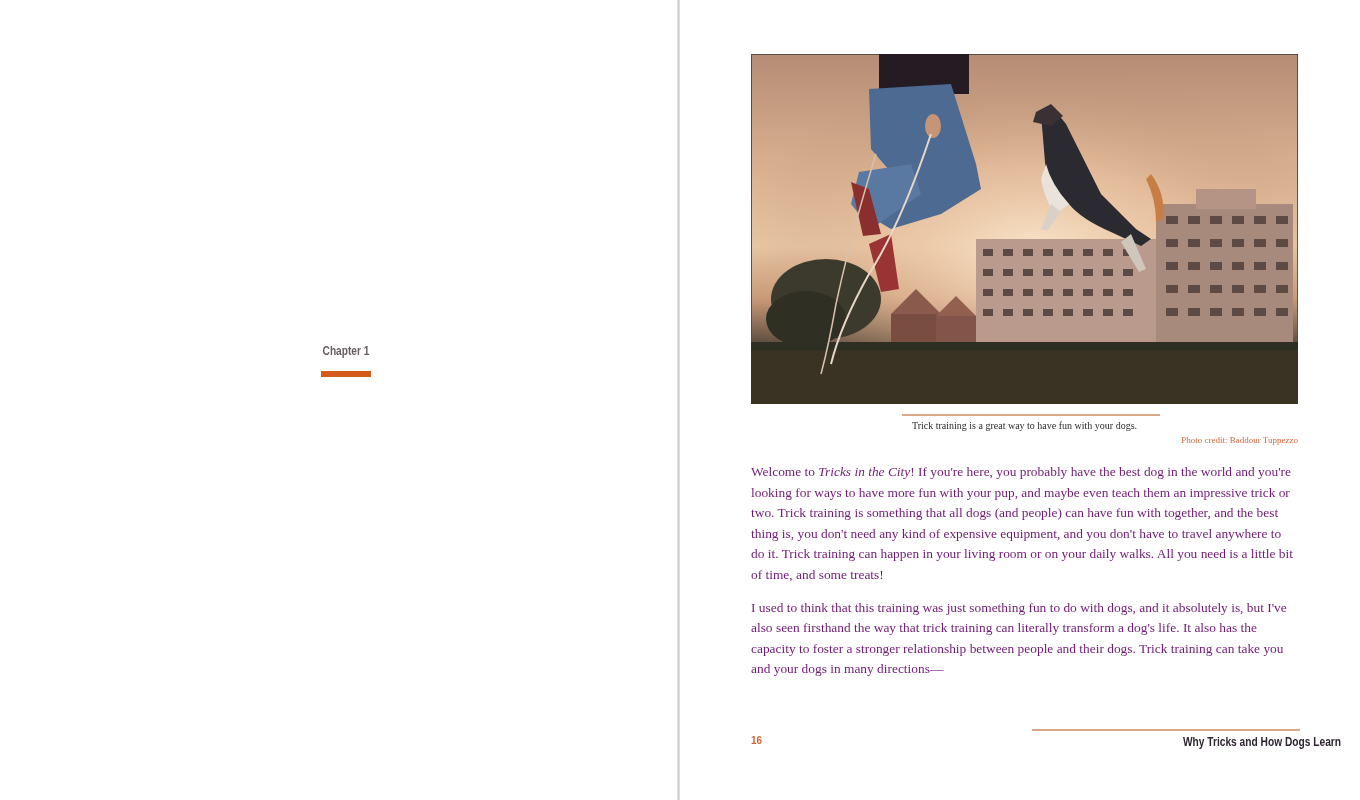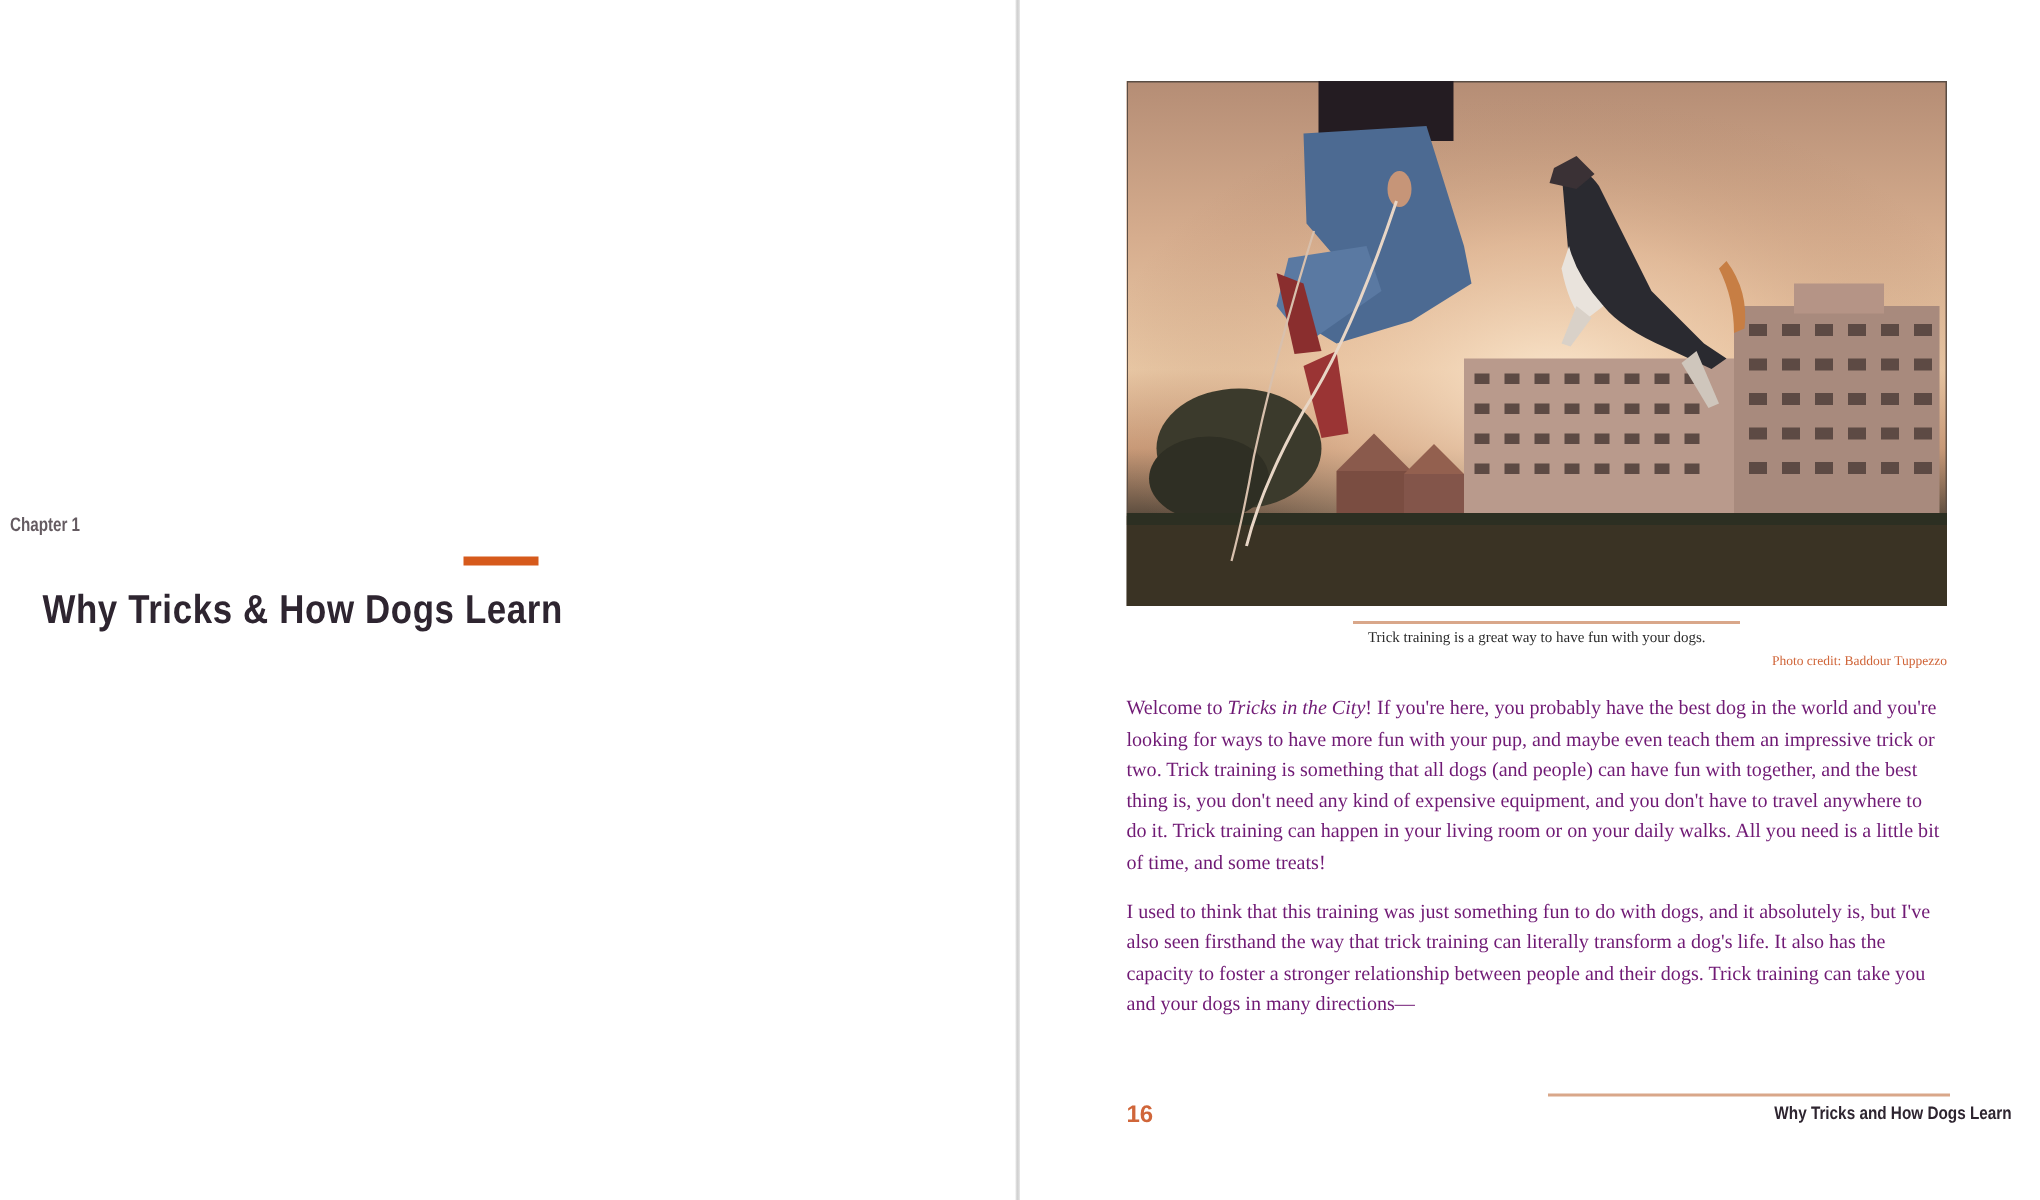--- a/index.html
+++ b/index.html
@@ -30,24 +30,24 @@
     
     .page-left {
       position: absolute;
       left: 0;
       top: 0;
       width: 677px;
       height: 800px;
     }
     .chapter-block {
       position: absolute;
-      left: 0;
+      left: 12px;
       width: 667px;
       top: 341px;
-      text-align: left;
+      text-align: center;
     }
     .chapter-label {
       font-family: "Liberation Sans", sans-serif;
       font-size: 13px;
       color: #4a3f46;
       letter-spacing: 0px;
       transform: scaleX(0.78);
       display: inline-block;
       font-weight: bold;
       opacity: 0.85;
@@ -136,21 +136,21 @@
       width: 268px;
       height: 2px;
       background: #d9a78a;
     }
     .page-number {
       position: absolute;
       left: 71px;
       top: 735px;
       font-family: "Liberation Sans", sans-serif;
       font-weight: bold;
-      font-size: 16px;
+      font-size: 10px;
       color: #d0663a;
     }
     .running-head {
       position: absolute;
       right: 60px;
       top: 735px;
       font-family: "Liberation Sans", sans-serif;
       font-weight: bold;
       font-size: 12px;
       color: #2e2530;
@@ -161,21 +161,20 @@
   </style>
 </head>
 <body>
 
 <div class="spread">
 
   <div class="page-left">
     <div class="chapter-block">
       <div><span class="chapter-label">Chapter 1</span></div>
       <div class="chapter-rule"></div>
-      <div><span class="chapter-title">Why Tricks &amp; How Dogs Learn</span></div>
     </div>
   </div>
 
   <div class="spine"></div>
 
   <div class="page-right">
 
     <div class="photo" title="Person jumping rope in jeans and red sneakers while a dog leaps beside them at sunset in front of an apartment building">
       <svg width="547" height="350" viewBox="0 0 547 350">
         <defs>

